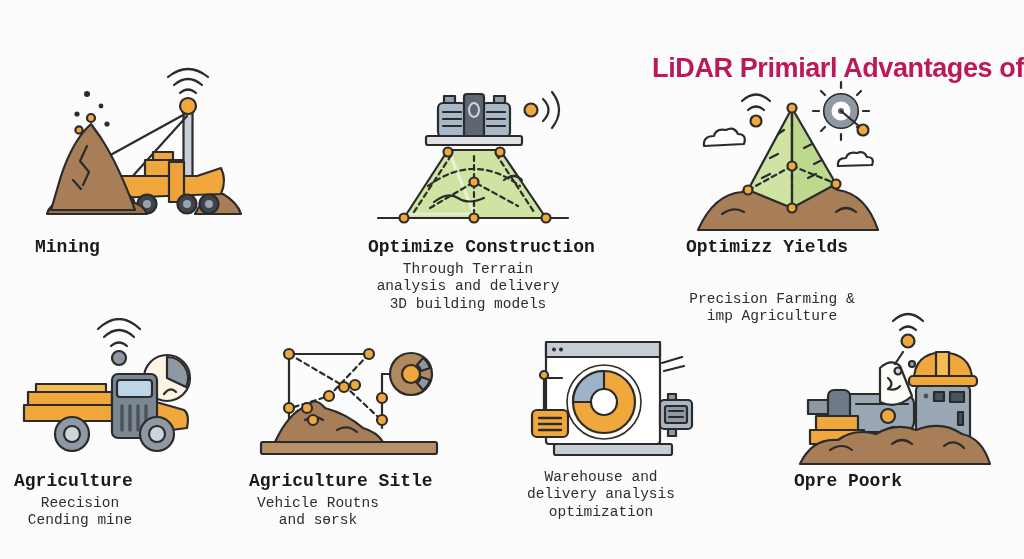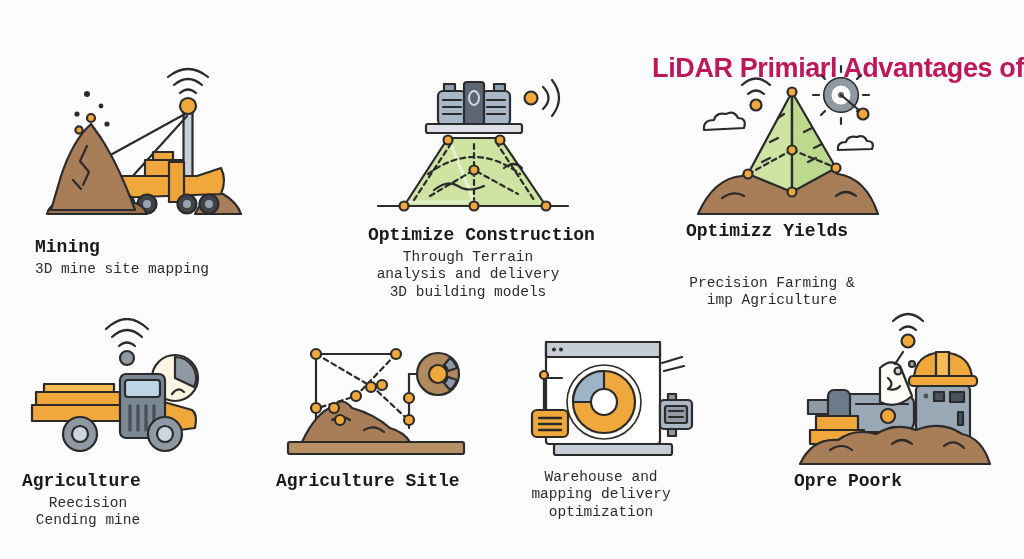--- a/index.html
+++ b/index.html
@@ -17,26 +17,26 @@
   }
   .card{
     position:absolute;display:flex;flex-direction:column;
     align-items:flex-start;text-align:center;font-family:Liberation Mono, monospace;
   }
   .illus{display:flex;align-items:flex-end;justify-content:center;}
   .heading{font-size:18px;font-weight:bold;color:#1a1a1a;margin-top:6px;line-height:1.1;}
   .sub{font-size:14.5px;color:#2d2d2d;line-height:1.2;margin-top:3px;}
   
   .card-1{left:35px;top:60px;width:240px;}
-  .card-2{left:368px;top:48px;width:245px;}
-  .card-3{left:686px;top:44px;width:248px;}
+  .card-2{left:368px;top:60px;width:245px;}
+  .card-3{left:686px;top:60px;width:248px;}
   .card-1 .illus,.card-2 .illus,.card-3 .illus{height:172px;}
   
-  .card-4{left:22px;top:308px;width:222px;}
-  .card-5{left:276px;top:308px;width:222px;}
+  .card-4{left:14px;top:308px;width:222px;}
+  .card-5{left:249px;top:308px;width:222px;}
   .card-6{left:520px;top:308px;width:250px;}
   .card-7{left:794px;top:308px;width:222px;}
   .card-4 .illus,.card-5 .illus,.card-6 .illus,.card-7 .illus{height:158px;}
   .card-1 .sub{max-width:200px;}
   .card-2 .sub{max-width:200px;}
   .card-3 .sub{max-width:172px;margin-top:33px;}
   .card-4 .sub{max-width:132px;}
   .card-5 .sub{max-width:138px;}
   .card-6 .sub{max-width:162px;}
   .card-7 .sub{max-width:112px;}
@@ -93,21 +93,20 @@
 
         <g>
           <path d="M12,150 Q16,136 32,140 L96,138 Q108,140 112,150 Z" fill="#9b714b" class="ln"></path>
           <path d="M16,146 L26,112 Q38,76 56,60 L66,74 Q84,102 100,146 Z" fill="#a87e58" class="ln"></path>
           <path class="ln" fill="none" d="M52,82 l-7,15 l9,11 l-6,13"></path>
           <path class="ln" fill="none" d="M38,116 l8,9"></path>
         </g>
       </svg>
     </div>
     <div class="heading">Mining</div>
-    <div class="sub">3D mine site mapping</div>
   </div>
 
   <div class="card card-2">
     <div class="illus">
       <svg width="210" height="152" viewBox="0 0 210 152">
         <line class="ln" x1="10" y1="138" x2="200" y2="138"></line>
 
         <g>
           <path d="M36,138 L80,70 L132,70 L178,138 Z" fill="#cfe3a2" class="ln"></path>
           <path d="M106,134 L82,74" stroke="#ffffff" stroke-width="3" opacity="0.55"></path>
@@ -295,20 +294,21 @@
 
         <g>
           <circle cx="162" cy="56" r="21" fill="#b08a5e" class="ln"></circle>
           <path d="M174,40 a21,21 0 0 1 7,10 l-9,3 a11,11 0 0 0 -4,-6 Z" fill="#8e99a4" class="ln" stroke-width="1.6"></path>
           <path d="M181,62 a21,21 0 0 1 -7,10 l-6,-7 a11,11 0 0 0 4,-6 Z" fill="#8e99a4" class="ln" stroke-width="1.6"></path>
           <circle cx="162" cy="56" r="9" fill="#f0a83c" class="ln"></circle>
         </g>
       </svg>
     </div>
     <div class="heading">Agriculture Sitle</div>
+    <div class="sub">Vehicle Routns and sɵrsk</div>
   </div>
 
   <div class="card card-6">
     <div class="illus">
       <svg width="185" height="148" viewBox="0 0 185 148">
 
         <g>
           <rect x="26" y="24" width="114" height="102" rx="3" fill="#ffffff" class="ln"></rect>
           <path d="M26,24 h114 v15 h-114 Z" fill="#c6cdd4" class="ln"></path>
           <circle cx="34" cy="31.5" r="2" fill="#2b2b2b"></circle>
@@ -344,21 +344,21 @@
           <rect x="148" y="76" width="8" height="42" fill="#8e99a4" class="ln"></rect>
           <rect x="140" y="82" width="32" height="29" rx="4" fill="#aab7c2" class="ln"></rect>
           <rect x="145" y="88" width="22" height="17" rx="2" fill="#8e99a4" class="ln"></rect>
           <g stroke="#2b2b2b" stroke-width="2" stroke-linecap="round">
             <line x1="149" y1="93" x2="163" y2="93"></line>
               <line x1="149" y1="99" x2="163" y2="99"></line>
           </g>
         </g>
       </svg>
     </div>
-    <div class="sub">Warehouse and mapping delivery optimization</div>
+    <div class="sub">Warehouse and delivery analysis optimization</div>
   </div>
 
   <div class="card card-7">
     <div class="illus">
       <svg width="200" height="158" viewBox="0 0 200 158">
 
         <g>
           <path class="ln" fill="none" d="M106,22 Q114,15 122,22"></path>
           <path class="ln" fill="none" d="M99,13 Q114,-1 129,13"></path>
           <circle cx="114" cy="33" r="6.5" fill="#f0a83c" class="ln"></circle>

